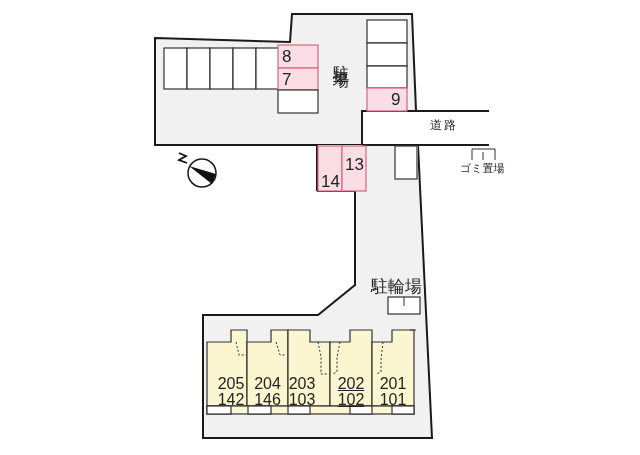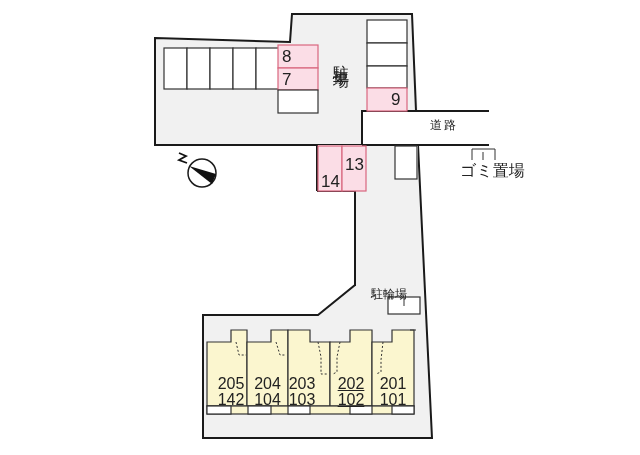--- a/index.html
+++ b/index.html
@@ -97,30 +97,30 @@
 </svg>
 
 <div class="lbl num" style="left:282px;top:48px;">8</div>
 <div class="lbl num" style="left:282px;top:71px;">7</div>
 <div class="lbl num" style="left:391px;top:91px;">9</div>
 <div class="lbl num" style="left:321px;top:173px;">14</div>
 <div class="lbl num" style="left:345px;top:156px;">13</div>
 
 <div class="lbl vert" style="left:333px;top:52px;">駐車場</div>
 <div class="lbl" style="left:430px;top:119px;font-size:12px;letter-spacing:2px;">道路</div>
-<div class="lbl" style="left:460px;top:163px;font-size:16px;text-align:right;">ゴミ置場</div>
-<div class="lbl" style="left:371px;top:288px;font-size:12px;">駐輪場</div>
+<div class="lbl" style="left:460px;top:163px;font-size:11px;text-align:right;">ゴミ置場</div>
+<div class="lbl" style="left:371px;top:278px;font-size:17px;">駐輪場</div>
 
 <div class="lbl unit" style="left:207px;top:376px;width:48px;">
   <div>205</div>
   <div>142</div>
 </div>
 <div class="lbl unit" style="left:247px;top:376px;width:41px;">
   <div>204</div>
-  <div>104</div>
+  <div>146</div>
 </div>
 <div class="lbl unit" style="left:288px;top:376px;width:28px;">
   <div>203</div>
   <div>103</div>
 </div>
 <div class="lbl unit" style="left:330px;top:376px;width:42px;text-decoration:underline;">
   <div>202</div>
   <div>102</div>
 </div>
 <div class="lbl unit" style="left:372px;top:376px;width:42px;text-align:center;">

